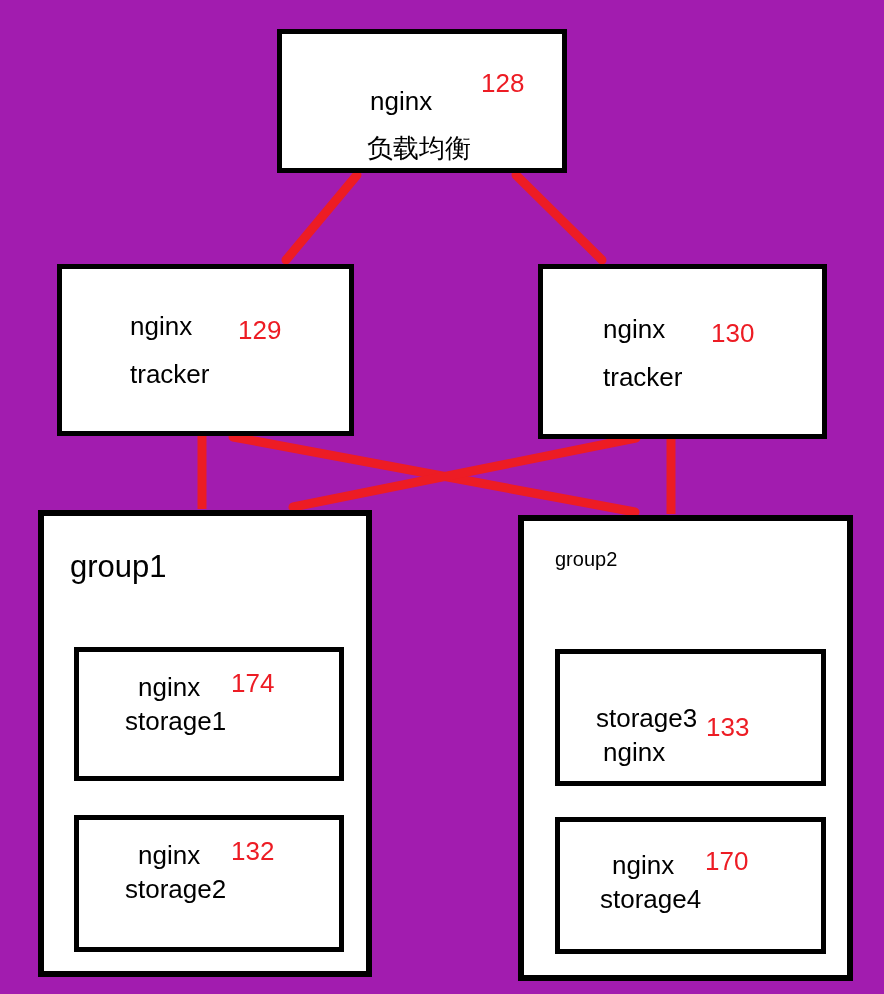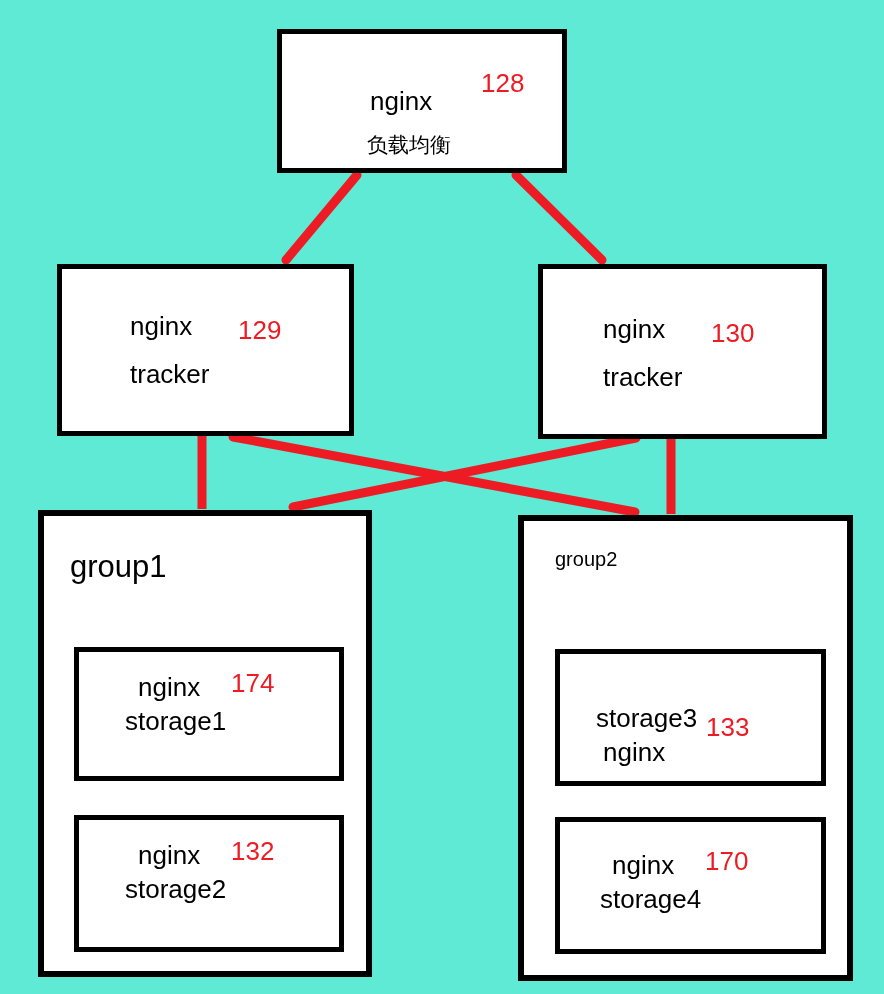--- a/index.html
+++ b/index.html
@@ -7,21 +7,21 @@
     padding: 0;
     background: #ffffff;
   }
   body {
     font-family: "Liberation Sans", "DejaVu Sans", sans-serif;
   }
   #canvas {
     position: relative;
     width: 884px;
     height: 994px;
-    background: #5eead4;
+    background: #a21caf;
     overflow: hidden;
   }
   .edges {
     position: absolute;
     left: 0;
     top: 0;
     width: 884px;
     height: 994px;
     pointer-events: none;
   }
@@ -103,21 +103,21 @@
     line-height: 1.0;
     white-space: nowrap;
   }
   .txt-red {
     color: #ED1C24;
   }
 
   
   .lb-line1 { left: 88px; top: 54px; }
   .lb-num   { left: 199px; top: 36px; }
-  .lb-line2 { left: 85px; top: 101px; font-size: 21px; font-family: Liberation Serif, serif; }
+  .lb-line2 { left: 85px; top: 101px; font-size: 26px; }
 
   
   .tk-line1 { left: 68px; top: 44px; }
   .tk-num   { left: 176px; top: 48px; }
   .tk-line2 { left: 68px; top: 92px; }
 
   .tk2-line1 { left: 60px; top: 47px; }
   .tk2-num   { left: 168px; top: 51px; }
   .tk2-line2 { left: 60px; top: 95px; }
 

